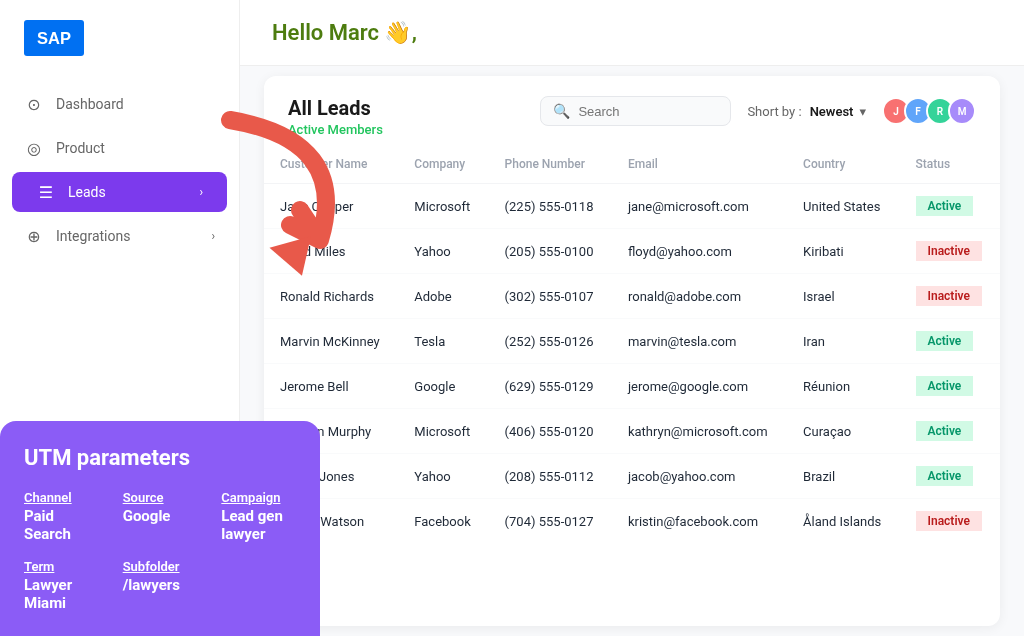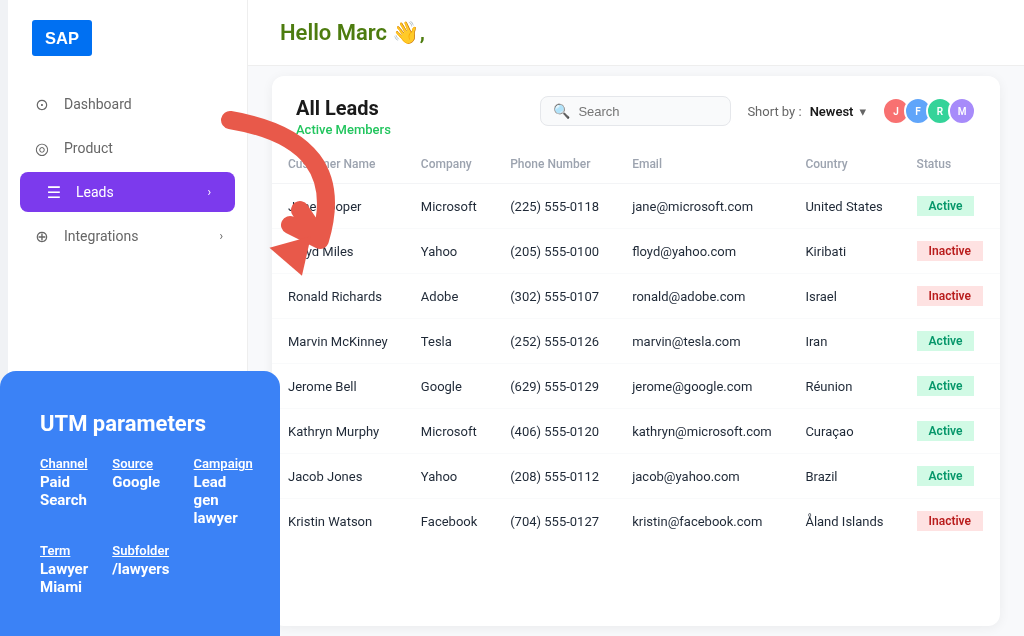--- a/index.html
+++ b/index.html
@@ -17,21 +17,20 @@
     .sidebar {
       width: 240px;
       min-width: 240px;
       background: #fff;
       height: 100%;
       display: flex;
       flex-direction: column;
       padding: 20px 0;
       border-right: 1px solid #eee;
       z-index: 2;
-      margin-left: 8px;
     }
     .sidebar-logo {
       padding: 0 24px 24px;
     }
     .sap-logo {
       width: 60px;
       height: 36px;
     }
     .sidebar-nav {
       display: flex;
@@ -205,24 +204,24 @@
     .status-inactive {
       background: #fee2e2;
       color: #b91c1c;
     }
 
     
     .utm-overlay {
       position: absolute;
       bottom: 0;
       left: 0;
-      width: 280px;
-      background: #3b82f6;
+      width: 320px;
+      background: #8b5cf6;
       border-radius: 16px 16px 0 0;
-      padding: 40px;
+      padding: 24px;
       z-index: 10;
       color: #fff;
     }
     .utm-title {
       font-size: 22px;
       font-weight: 700;
       color: #fff;
       margin-bottom: 20px;
     }
     .utm-grid {

